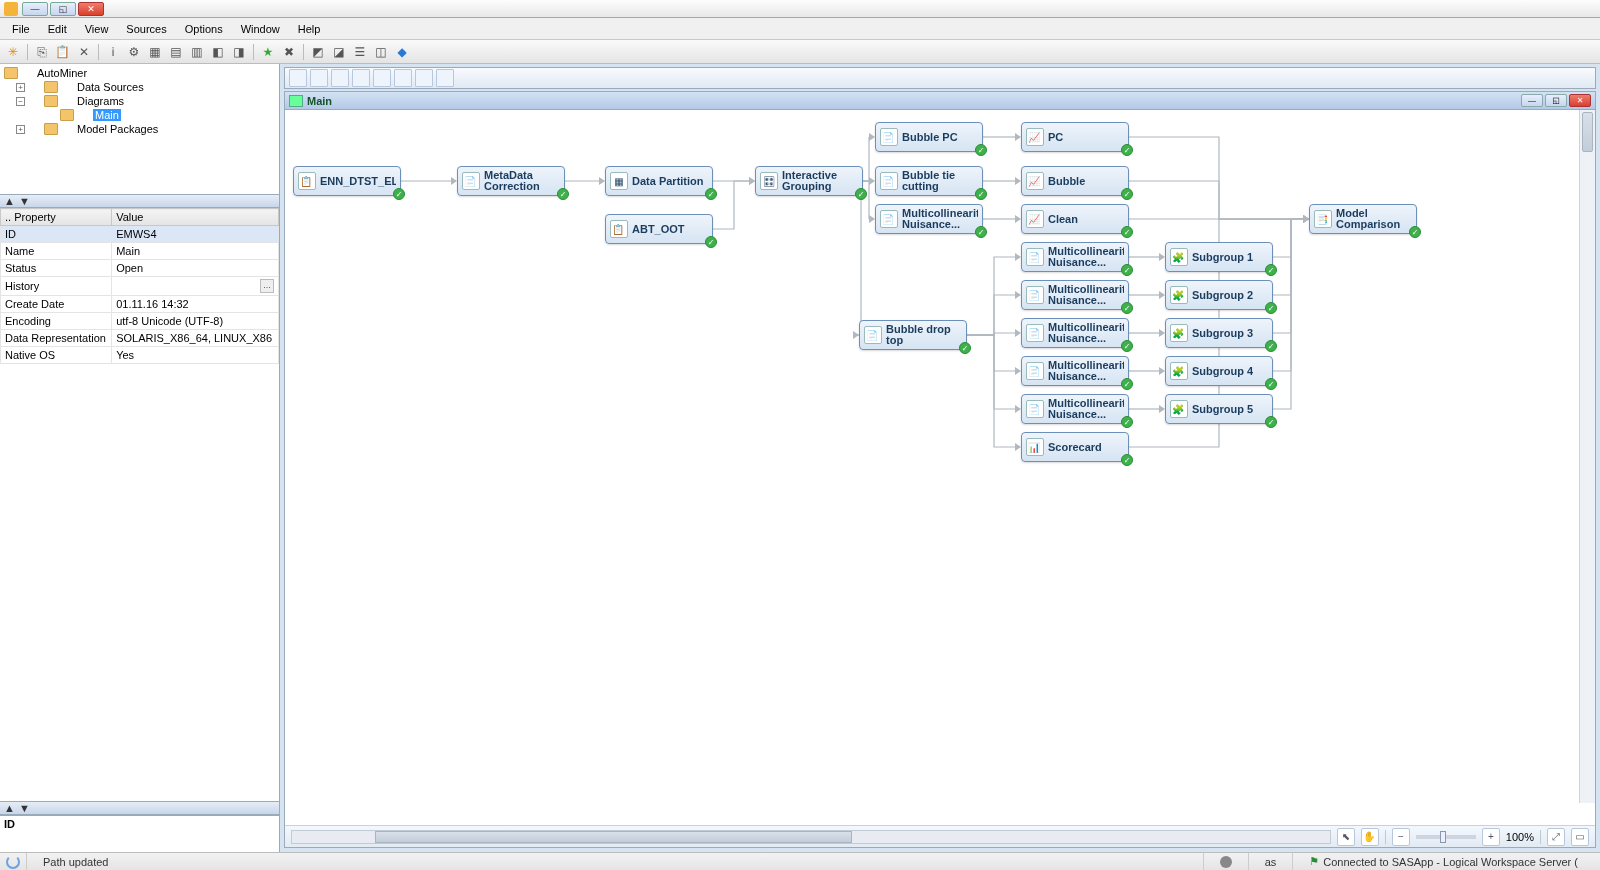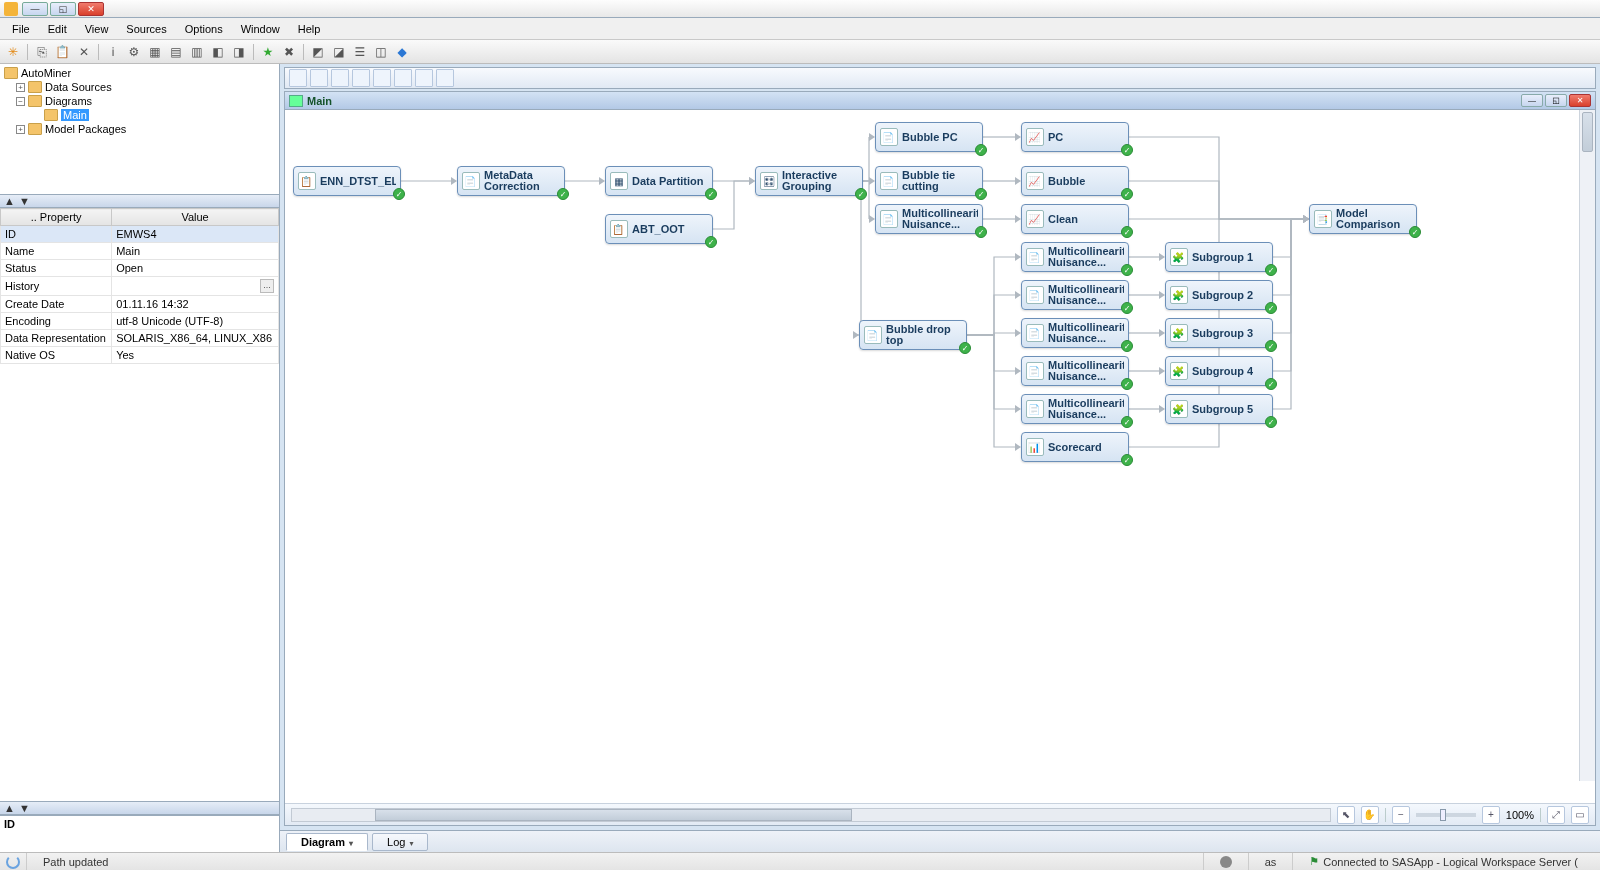--- a/index.html
+++ b/index.html
@@ -22,35 +22,35 @@
 .tb-icon { width:18px; height:18px; border: 1px solid transparent; border-radius:2px; display:flex; align-items:center; justify-content:center; font-size:12px; color:#555; }
 .tb-sep { width:1px; height:16px; background:#bbb; margin:0 2px;}
 
 
 .main { display:flex; height: calc(100% - 18px - 22px - 24px - 18px); }
 .left { width: 280px; display:flex; flex-direction:column; border-right:1px solid #9ab; background:#fff; }
 .right { flex:1; display:flex; flex-direction:column; background:#d6e4f2; position:relative; }
 
 
 .tree { flex:0 0 130px; background:#fff; overflow:auto; padding:2px; }
-.tree-item { display:flex; align-items:center; padding:1px 2px; gap:3px; white-space:nowrap; }
+.tree-item { display:flex; align-items:center; padding:1px 2px; gap:19px; white-space:nowrap; }
 .tree-exp { width:9px; height:9px; border:1px solid #888; font-size:8px; line-height:7px; text-align:center; color:#555; }
 .tree-icon { width:14px; height:12px; background:#f4c46a; border:1px solid #c9a04a; border-radius:1px; }
 .tree-item.selected .tree-label { background:#3399ff; color:#fff; padding:0 2px; }
 .tree-indent1 { padding-left: 14px; }
 .tree-indent2 { padding-left: 28px; }
 
 
 .splitbar { height:14px; background:linear-gradient(#e6edf7,#c8d6ea); border-top:1px solid #9ab; border-bottom:1px solid #9ab; display:flex; align-items:center; padding:0 4px; gap:4px; font-size:9px; color:#333;}
 .splitbar .arrow { cursor:default; }
 
 
 .propgrid { flex:1; overflow:auto; background:#fff; }
 .propgrid table { width:100%; border-collapse:collapse; }
-.propgrid th { background:linear-gradient(#f4f4f4,#e4e4e4); border:1px solid #c8c8c8; text-align:center; padding:2px 4px; font-weight:normal; }
+.propgrid th { background:linear-gradient(#f4f4f4,#e4e4e4); border:1px solid #c8c8c8; text-align:left; padding:2px 4px; font-weight:normal; }
 .propgrid td { border:1px solid #e4e4e4; padding:2px 4px; height:16px; }
 .propgrid tr.sel td { background:#dbe7f7; }
 .propgrid .edit { background:#fff; border:1px solid #ccc; height:14px; }
 .propgrid .btn-ell { float:right; width:14px; height:14px; background:#eee; border:1px solid #bbb; font-size:8px; text-align:center; line-height:12px; }
 
 
 .prop-footer { border-top:1px solid #9ab; background:#fff; }
 .prop-footer .lbl { padding:2px 4px; font-weight:bold; }
 
 
@@ -471,28 +471,20 @@
             <div class="knob"></div>
           </div>
         <div class="cf-icon">+</div>
         <span>100%</span>
         <div class="cf-sep"></div>
         <div class="cf-icon">⤢</div>
         <div class="cf-icon">▭</div>
       </div>
     </div>
 
-    <div class="bottom-tabs">
-      <div class="btab active">
-        <span>Diagram</span><span class="dd">▾</span>
-      </div>
-      <div class="btab">
-        <span>Log</span><span class="dd">▾</span>
-      </div>
-    </div>
   </div>
 </div>
 
 <div class="statusbar">
   <div style="width:14px;height:14px;border:2px solid #6aa3e0;border-top-color:transparent;border-radius:50%;margin-right:6px;"></div>
   <div class="seg">Path updated</div>
   <div class="spacer"></div>
   <div class="seg">
       <div class="status-icon" style="background:#888"></div>
     </div>

